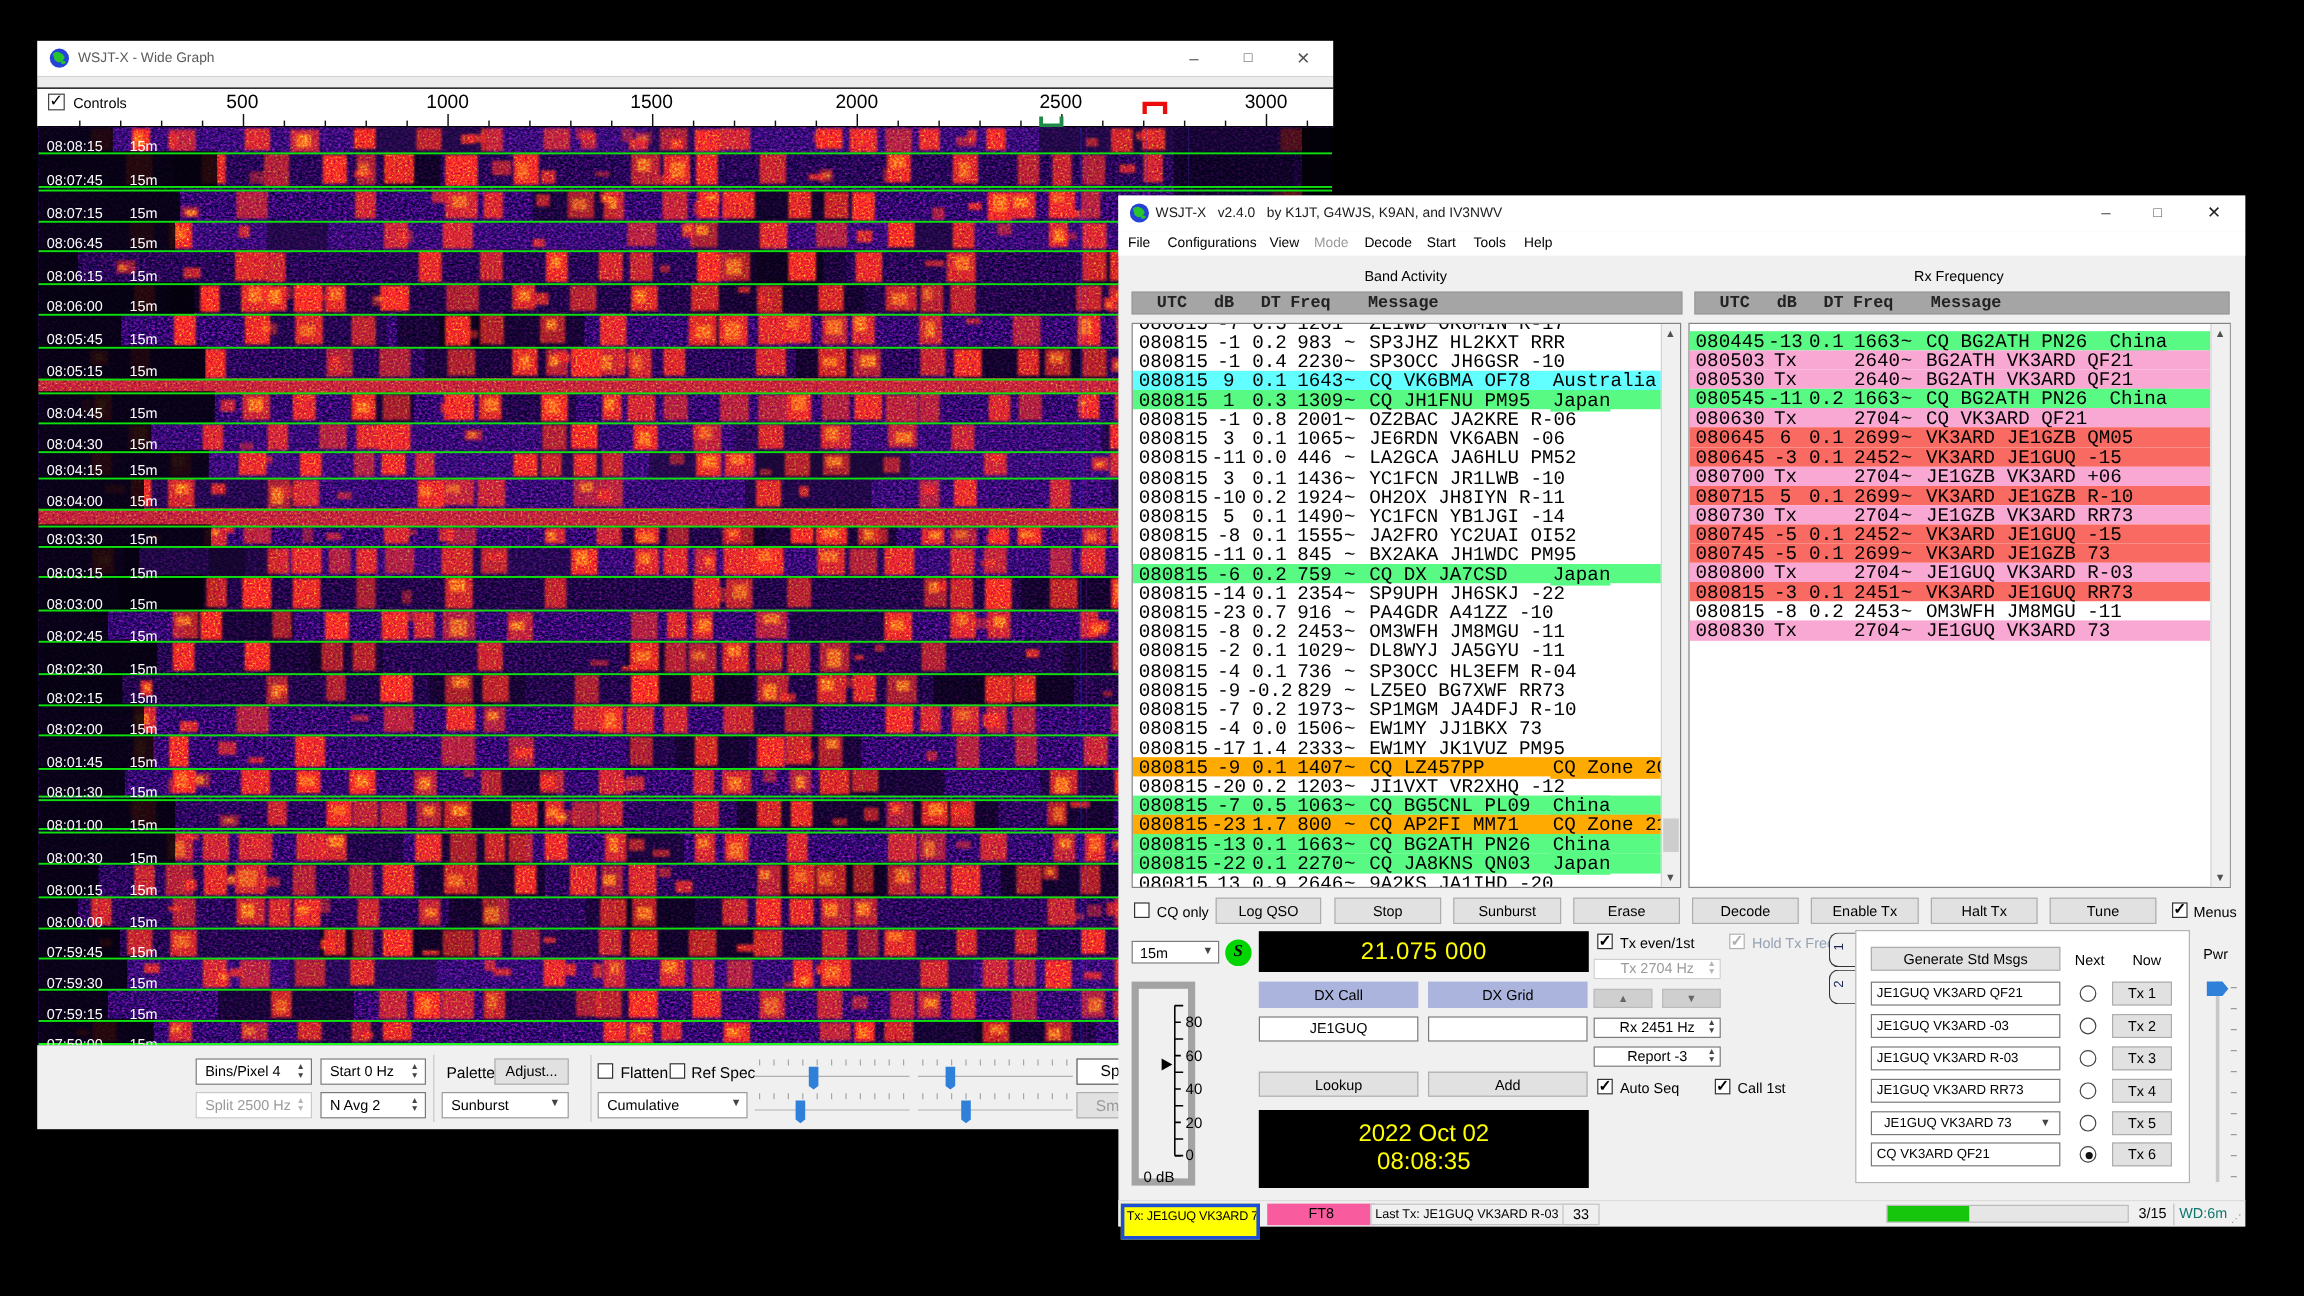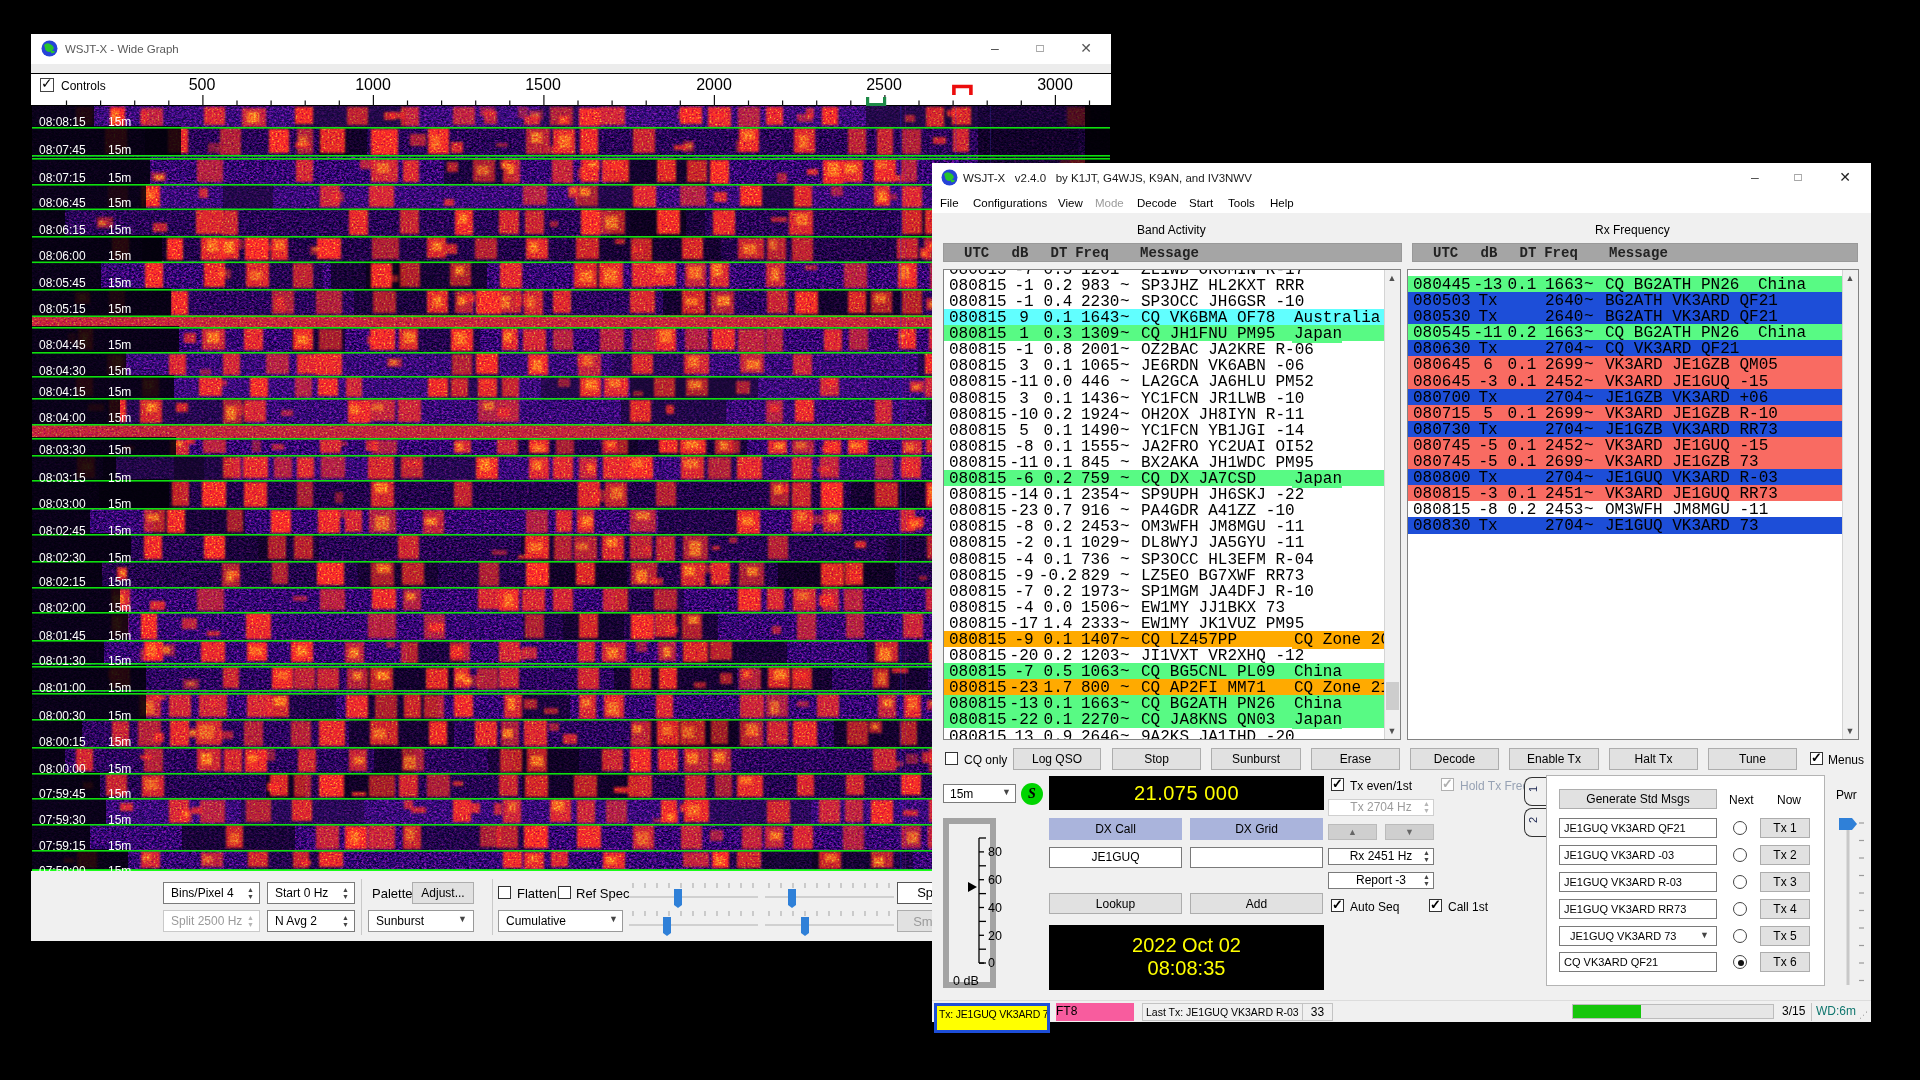--- a/index.html
+++ b/index.html
@@ -11,21 +11,21 @@
  font:bold 14px "Liberation Mono",monospace;color:#222;line-height:18px}
 .hdr i{position:absolute;font-style:normal}
 .hu{left:20px}.hd{left:53px;width:46px;text-align:center}.ht{left:90px;width:50px;text-align:center}
 .hf{left:126px;width:44px;text-align:center}.hm{left:196px}
 .list{position:absolute;background:#fff;border:1px solid #828282;overflow:hidden}
 .lr{position:relative;height:16.1px;line-height:16.3px;font:16px "Liberation Mono",monospace;white-space:pre;color:#000}
 .lr i{position:absolute;font-style:normal;top:0}
 .fu{left:5px}.fd{left:58px;width:44px;text-align:center}.ft{left:90px;width:48px;text-align:center}
 .ff{left:137px}.fq{left:176px}.fm{left:197px}.fc{left:348px;background:inherit;padding-left:2px}
 .hcy{background:#61ffff}.hgr{background:#58fa84}.hor{background:#ffaa00}
-.hye{background:#1d4ed8}.hrd{background:#f96b62}
+.hye{background:#f9a8d4}.hrd{background:#f96b62}
 .sb{position:absolute;width:16px;background:#f0f0f0;border-left:1px solid #d4d4d4}
 .sarr{position:absolute;width:16px;text-align:center;font-size:9px;color:#505050}
 .btn{position:absolute;background:#e1e1e1;border:1px solid #adadad;font-size:12px;color:#000;
  display:flex;align-items:center;justify-content:center}
 .cb{position:absolute;width:13px;height:13px;background:#fff;border:1px solid #333}
 .cb:after{content:"\2713";position:absolute;left:0px;top:-3px;font-size:13px;font-weight:bold;color:#000}
 .cbe:after{content:""}
 .cbg{border-color:#b0b0b0}.cbg:after{color:#b0b0b0}
 .clab{position:absolute;font-size:12px;color:#000}
 .inp{position:absolute;background:#fff;border:1px solid #7a7a7a;font-size:12px;color:#000;line-height:19px}
@@ -1642,21 +1642,21 @@
       <line x1="24" y1="80.0" x2="29" y2="80.0" stroke="#9a9a9a" stroke-width="1.2"></line>
       <line x1="24" y1="97.5" x2="29" y2="97.5" stroke="#9a9a9a" stroke-width="1.2"></line>
       <line x1="24" y1="115.0" x2="29" y2="115.0" stroke="#9a9a9a" stroke-width="1.2"></line>
       <line x1="24" y1="132.5" x2="29" y2="132.5" stroke="#9a9a9a" stroke-width="1.2"></line>
       <line x1="24" y1="150.0" x2="29" y2="150.0" stroke="#9a9a9a" stroke-width="1.2"></line>
       <line x1="24" y1="167.5" x2="29" y2="167.5" stroke="#9a9a9a" stroke-width="1.2"></line>
   </svg>
 
   <div style="position:absolute;left:0;top:837px;width:100%;height:22px;background:#f0f0f0;border-top:1px solid #dcdcdc;font-size:12px">
     <div style="position:absolute;left:2px;top:2px;width:116px;height:30px;background:#ffff00;border:3px solid #1d4ed8;line-height:16px;padding-left:2px;white-space:nowrap;overflow:hidden;font-size:10.5px;letter-spacing:-0.2px">Tx: JE1GUQ VK3ARD 73</div>
-    <div style="position:absolute;left:124px;top:2px;width:78px;height:18px;background:#f85c9e;line-height:17px;">FT8</div>
+    <div style="position:absolute;left:124px;top:2px;width:90px;height:18px;background:#f85c9e;line-height:17px;text-align:center">FT8</div>
     <div style="position:absolute;left:210px;top:2px;width:175px;height:18px;background:#f0f0f0;border:1px solid #c3c3c3;line-height:16px;padding-left:3px;white-space:nowrap;overflow:hidden;font-size:10.5px">Last Tx: JE1GUQ VK3ARD R-03</div>
     <div style="position:absolute;left:370px;top:2px;width:31px;height:18px;background:#f0f0f0;border:1px solid #c3c3c3;line-height:16px;text-align:center">33</div>
     <div style="position:absolute;left:640px;top:3px;width:202px;height:15px;background:#e6e6e6;border:1px solid #bcbcbc">
       <div style="position:absolute;left:0;top:0;width:68px;height:13px;background:#16c60c"></div>
     </div>
     <span style="position:absolute;left:850px;top:3px;color:#000">3/15</span>
     <div style="position:absolute;left:879px;top:2px;width:1px;height:18px;background:#c3c3c3"></div>
     <span style="position:absolute;left:884px;top:3px;color:#0f766e">WD:6m</span>
     <div style="position:absolute;right:3px;bottom:2px;font-size:9px;color:#999">⋰</div>
   </div>

